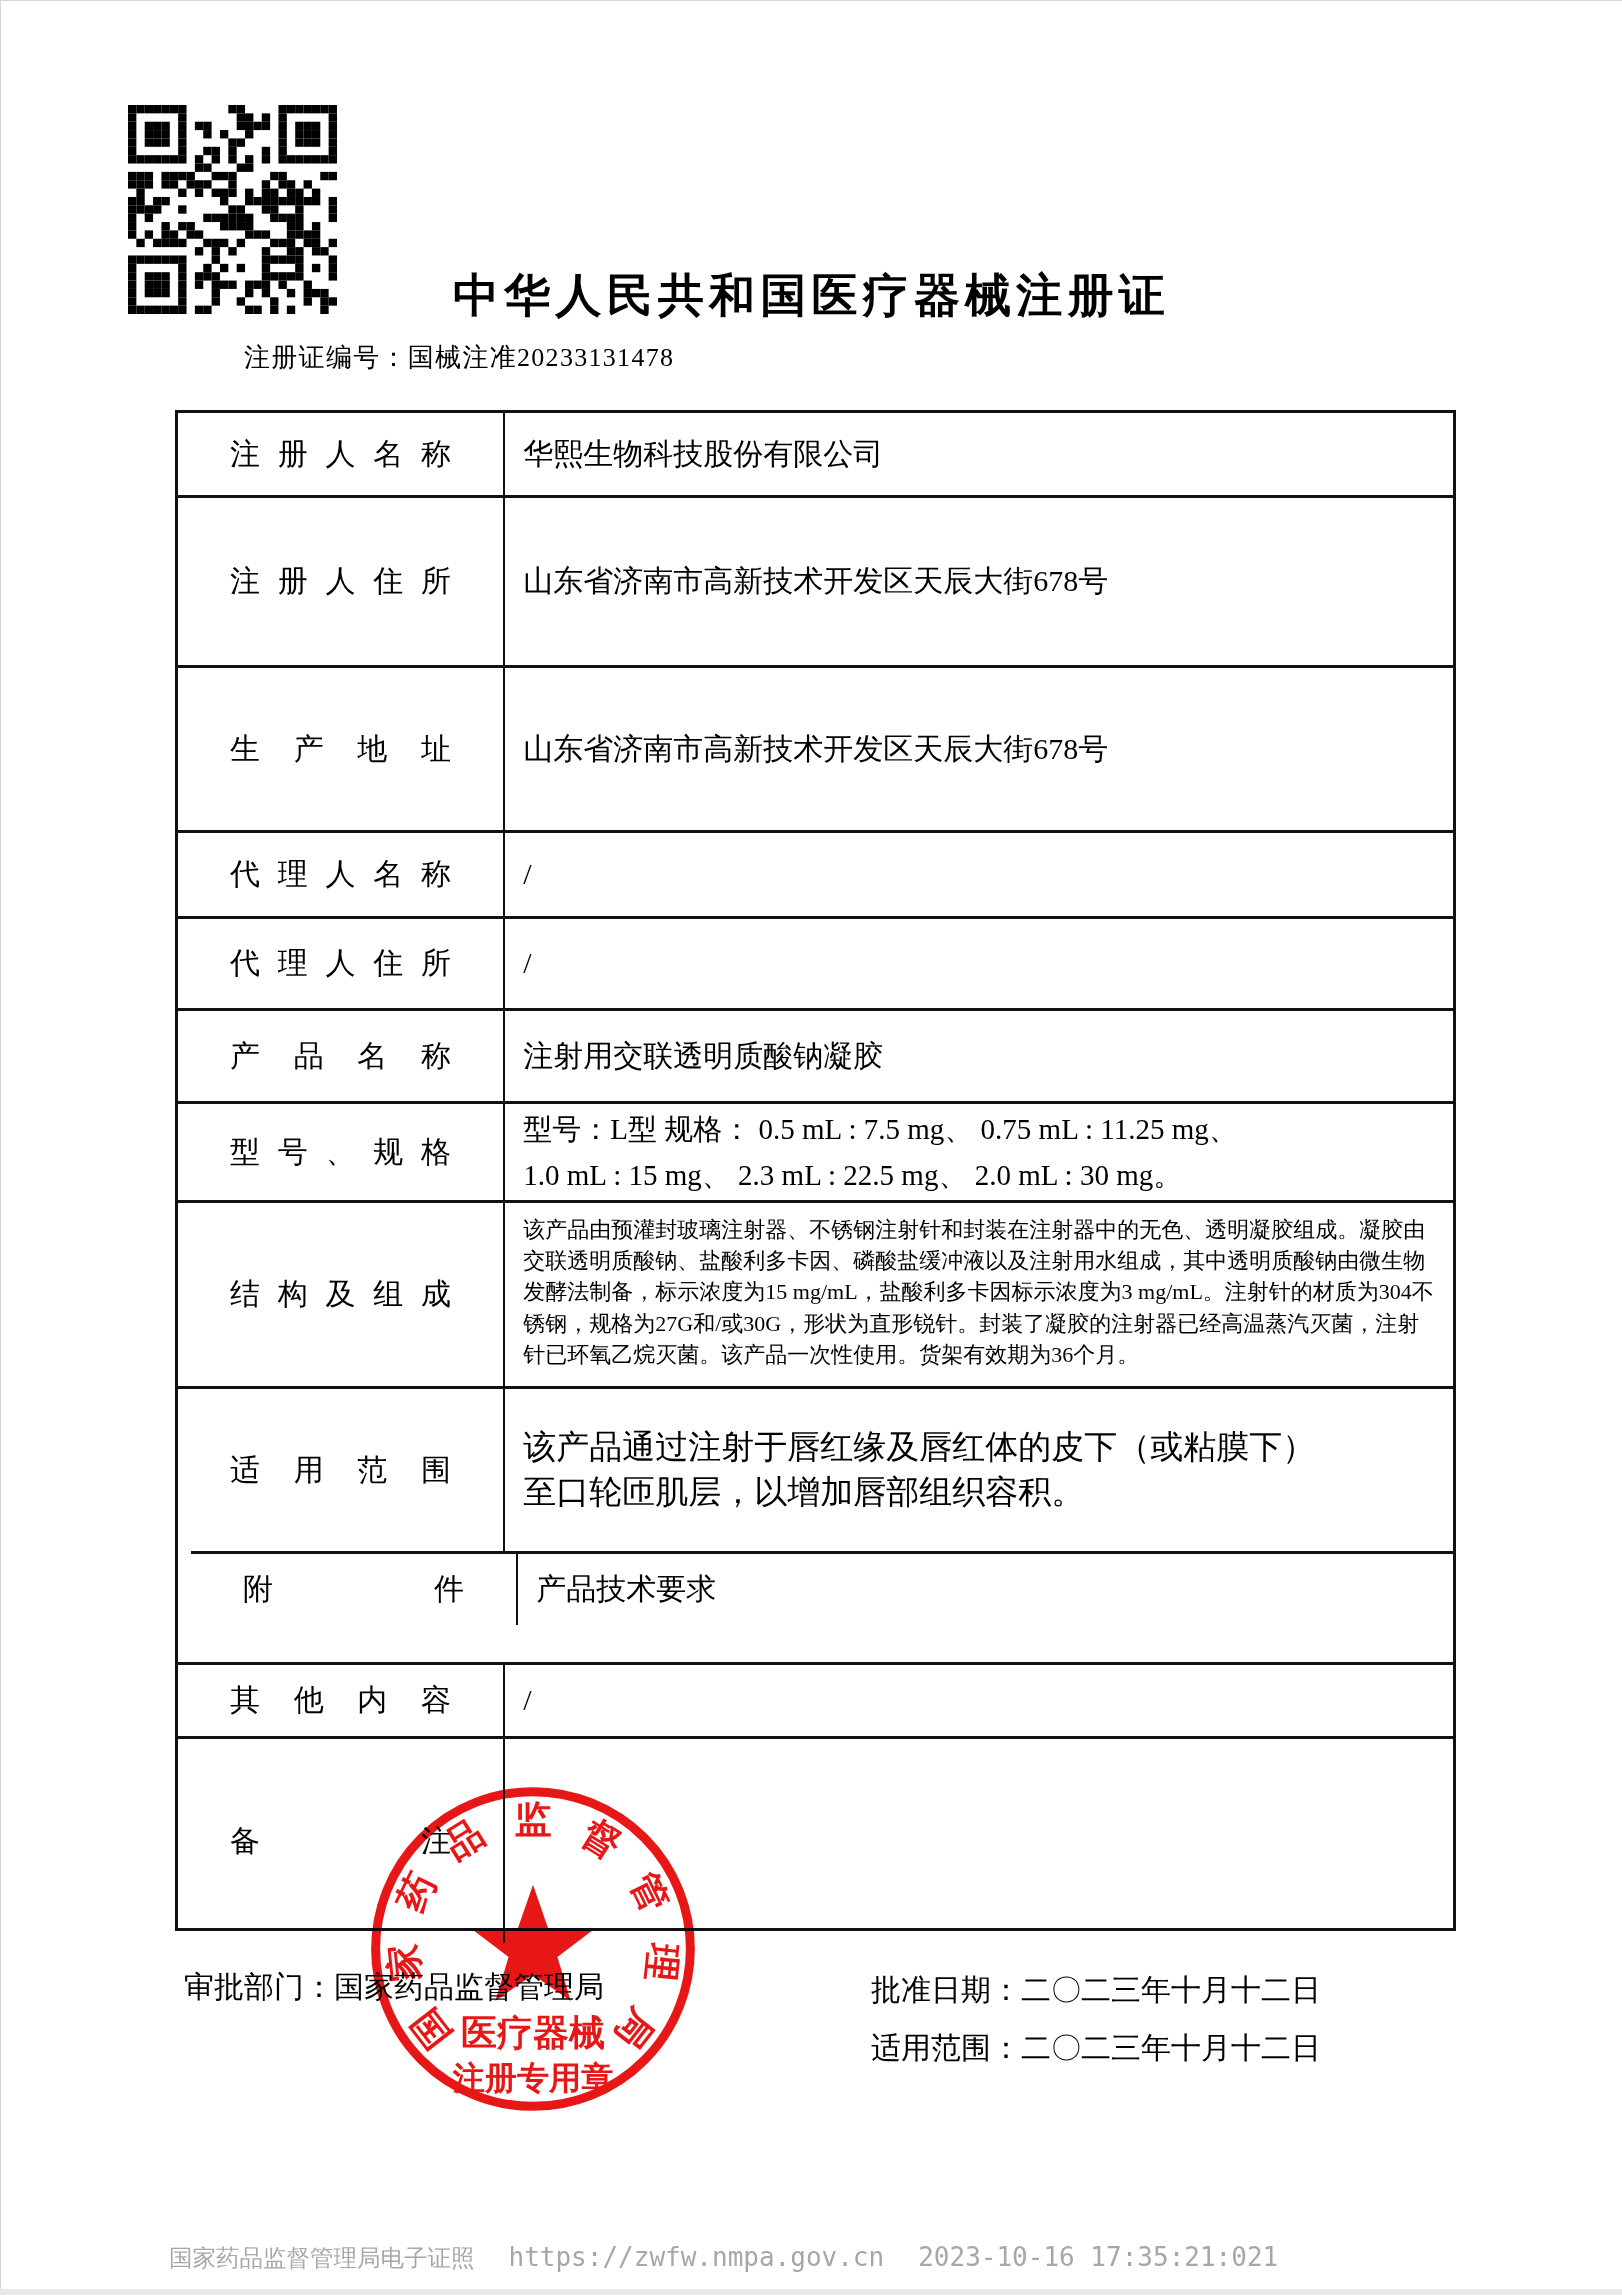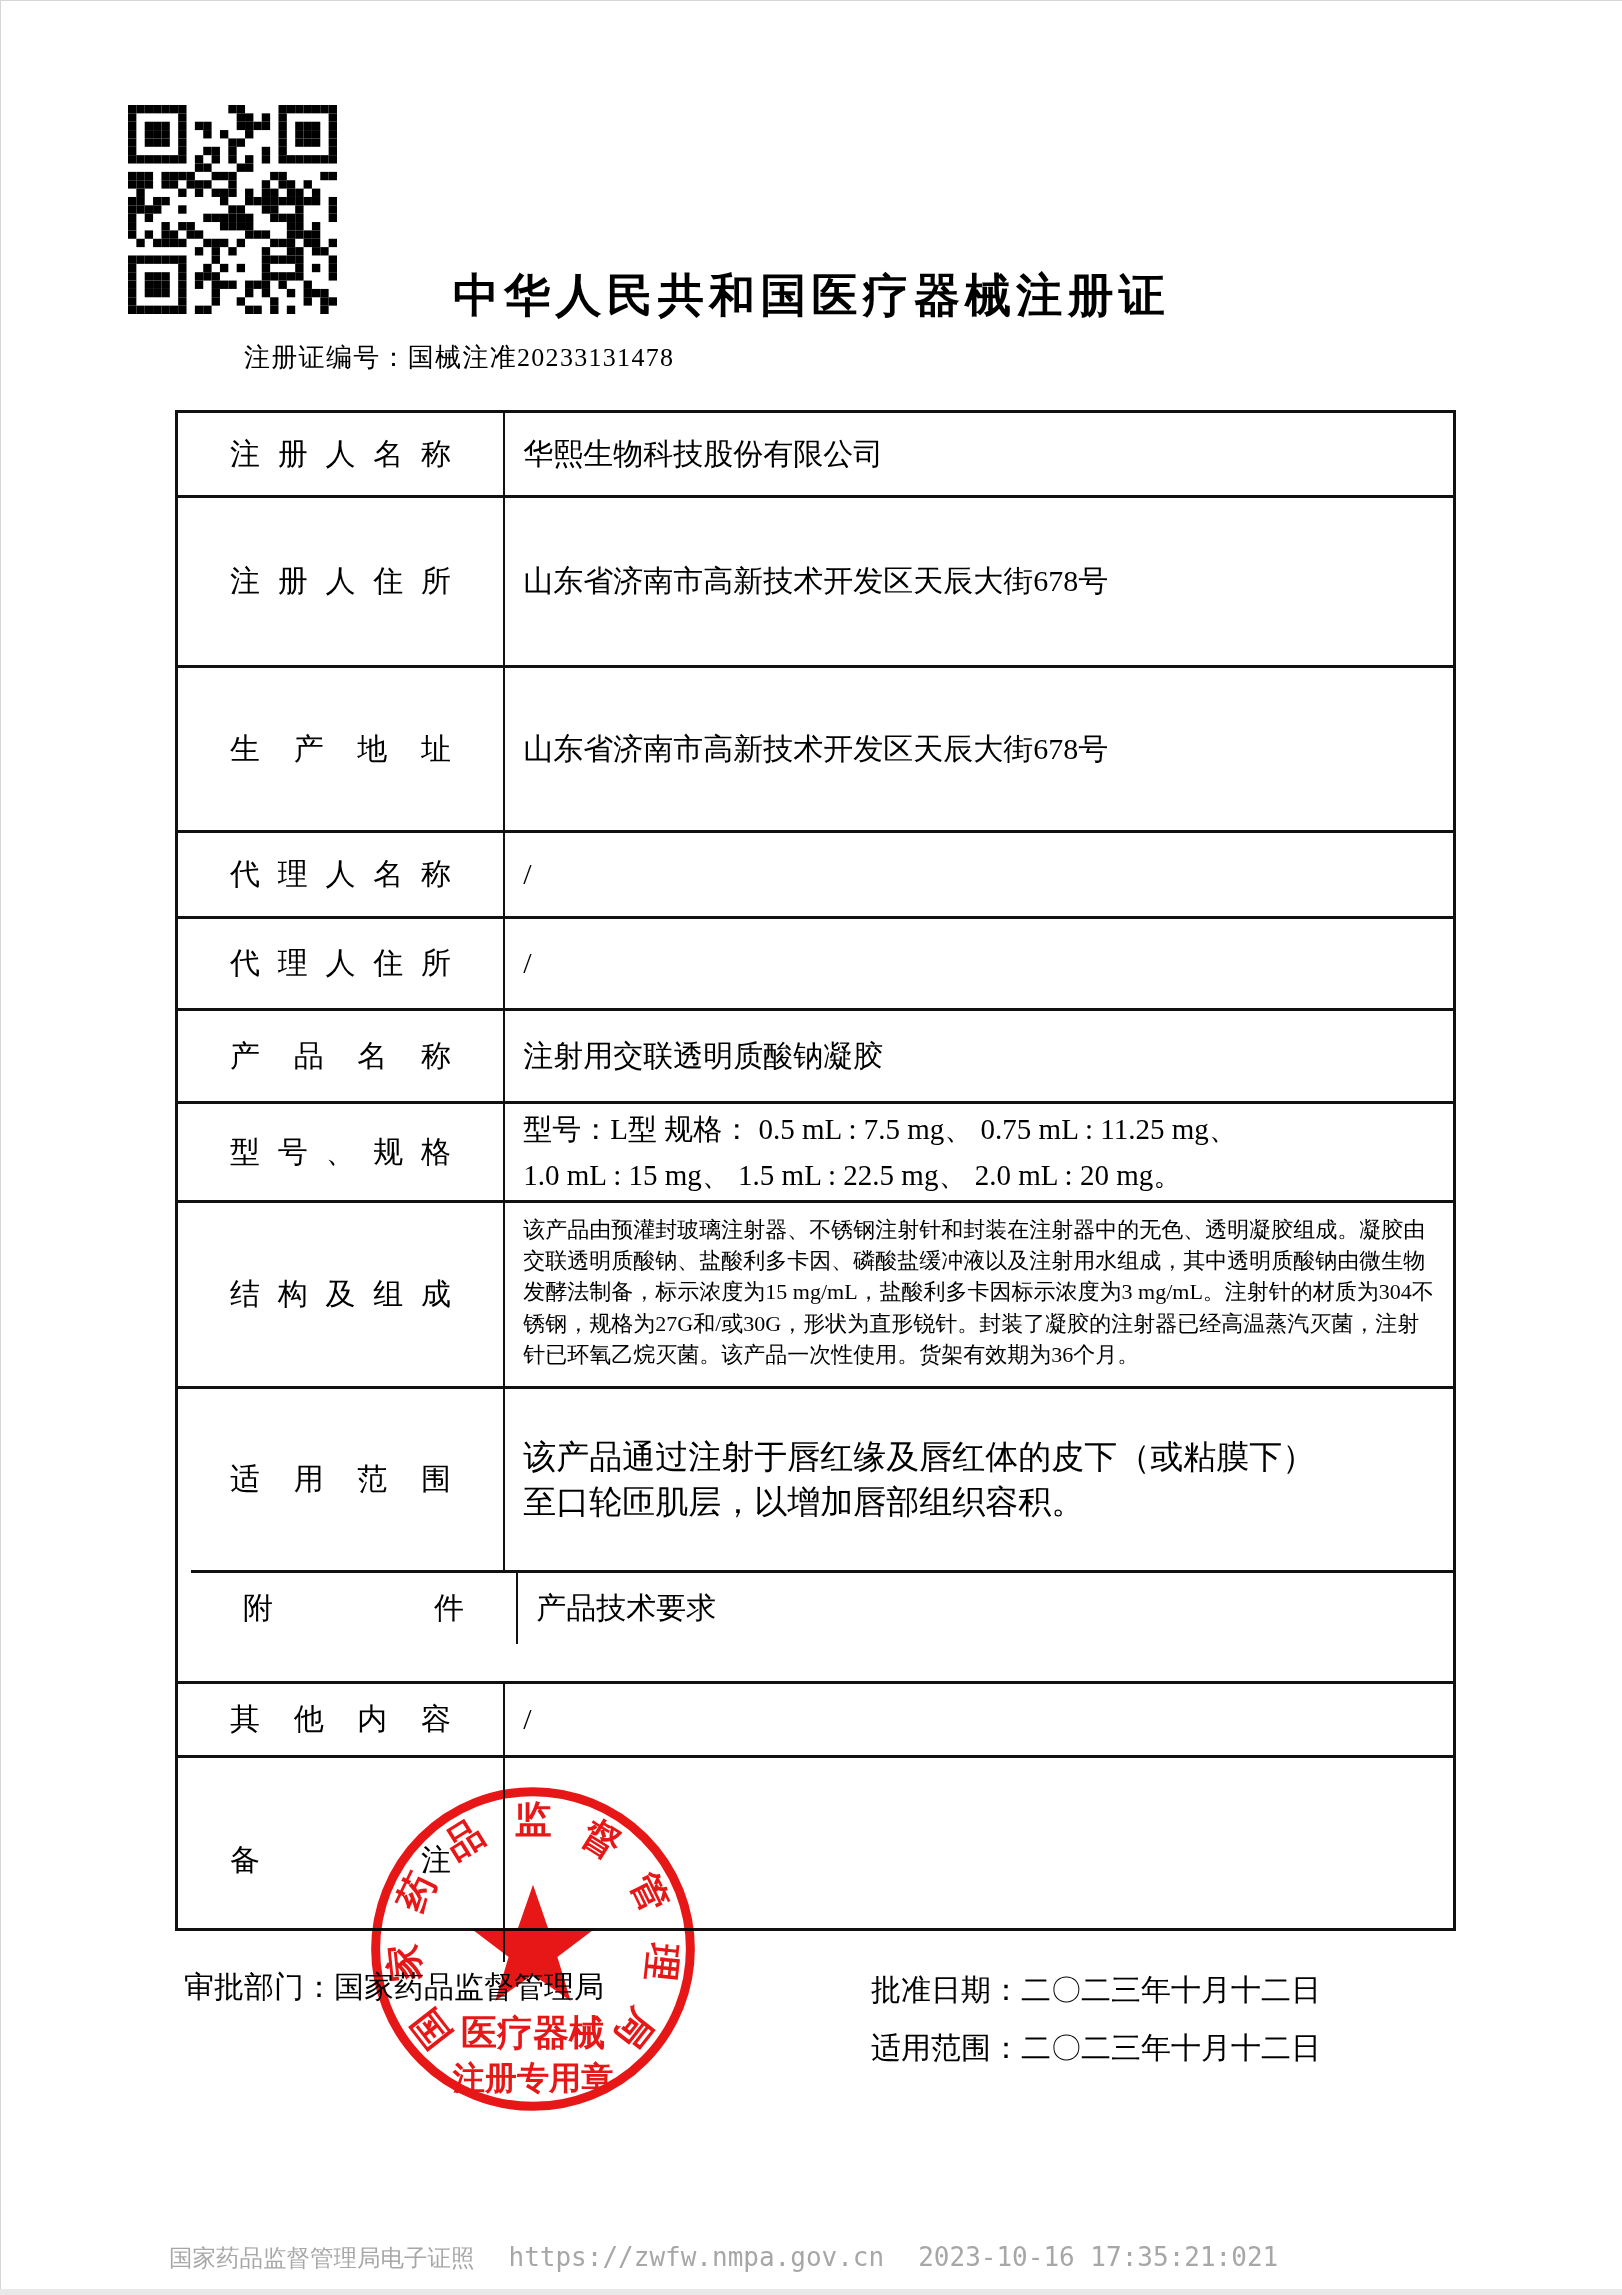--- a/index.html
+++ b/index.html
@@ -25,21 +25,21 @@
 
   
   .table{
     position:absolute;left:175px;top:410px;width:1281px;height:1521px;
     border:3.3px solid #111;box-sizing:border-box;
   }
   .row{display:flex;box-sizing:border-box;}
   .row + .row{border-top:3.3px solid #111;}
   .r1{height:82px;} .r2{height:170px;} .r3{height:165px;} .r4{height:86px;}
   .r5{height:92px;} .r6{height:93px;} .r7{height:99px;} .r8{height:186px;}
-  .r9{height:184px;} .r10{height:74px;margin-left:13px;} .r11{height:74px;margin-top:37px;} .r12{height:207px;}
+  .r9{height:165px;} .r10{height:74px;margin-left:13px;} .r11{height:74px;margin-top:37px;} .r12{height:207px;}
   .cell-label{
     width:327px;flex:0 0 327px;border-right:2px solid #111;box-sizing:border-box;
     display:flex;align-items:center;justify-content:center;
   }
   .cell-label span{
     display:block;width:100%;padding:0 52px;box-sizing:border-box;
     font-family:"Liberation Sans", sans-serif;font-size:30px;
     text-align:justify;text-align-last:justify;
   }
   .cell-value{
@@ -420,21 +420,21 @@
     <div class="cell-label">
         <span>产品名称</span>
       </div>
     <div class="cell-value">注射用交联透明质酸钠凝胶</div>
   </div>
   <div class="row r7">
     <div class="cell-label">
         <span>型号、规格</span>
       </div>
     <div class="cell-value">型号：L型 规格： 0.5 mL : 7.5 mg、 0.75 mL : 11.25 mg、
-1.0 mL : 15 mg、 1.5 mL : 22.5 mg、 2.0 mL : 20 mg。</div>
+1.0 mL : 15 mg、 2.3 mL : 22.5 mg、 2.0 mL : 30 mg。</div>
   </div>
   <div class="row r8">
     <div class="cell-label">
         <span>结构及组成</span>
       </div>
     <div class="cell-value">该产品由预灌封玻璃注射器、不锈钢注射针和封装在注射器中的无色、透明凝胶组成。凝胶由交联透明质酸钠、盐酸利多卡因、磷酸盐缓冲液以及注射用水组成，其中透明质酸钠由微生物发酵法制备，标示浓度为15 mg/mL，盐酸利多卡因标示浓度为3 mg/mL。注射针的材质为304不锈钢，规格为27G和/或30G，形状为直形锐针。封装了凝胶的注射器已经高温蒸汽灭菌，注射针已环氧乙烷灭菌。该产品一次性使用。货架有效期为36个月。</div>
   </div>
   <div class="row r9">
     <div class="cell-label">
         <span>适用范围</span>

